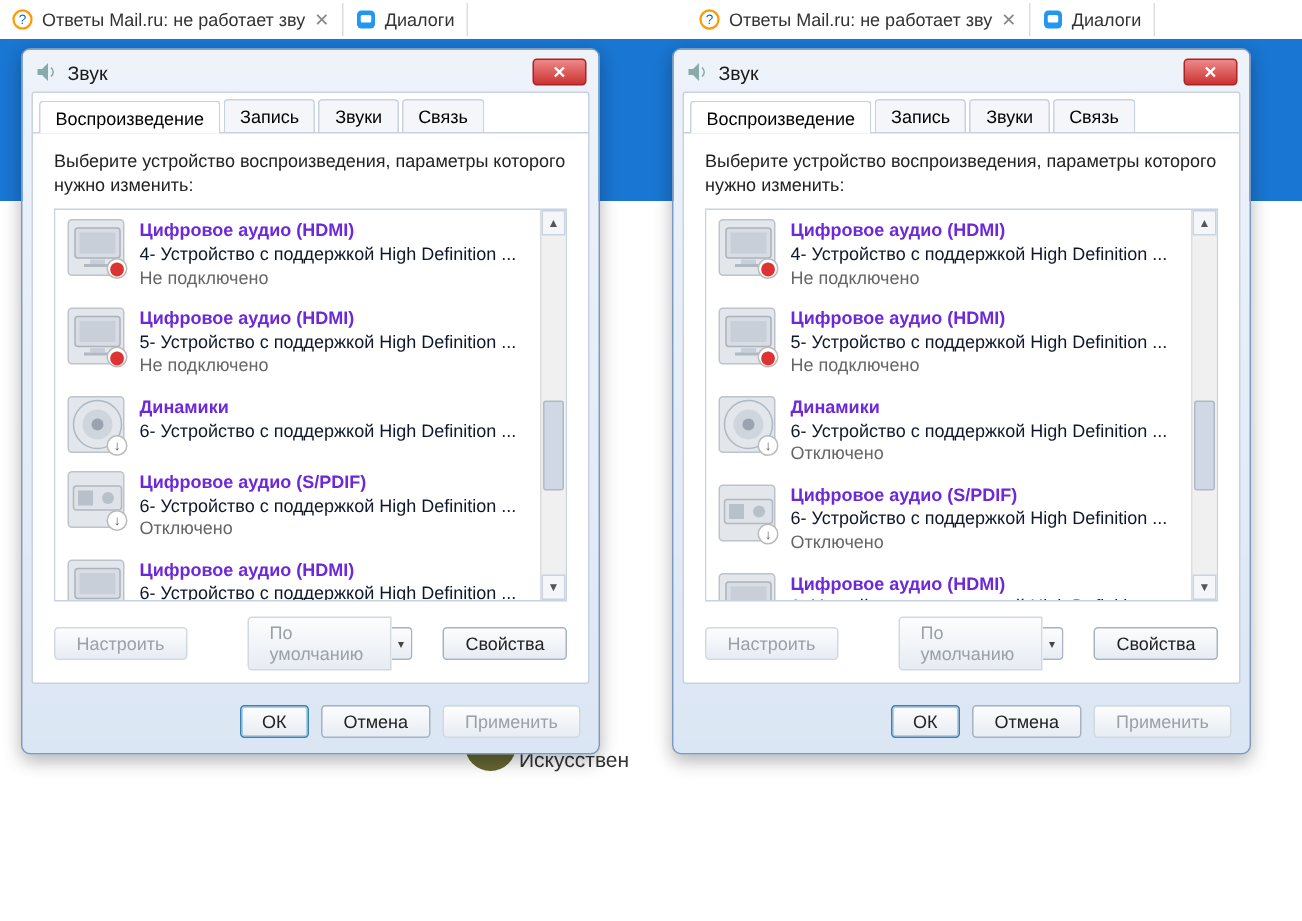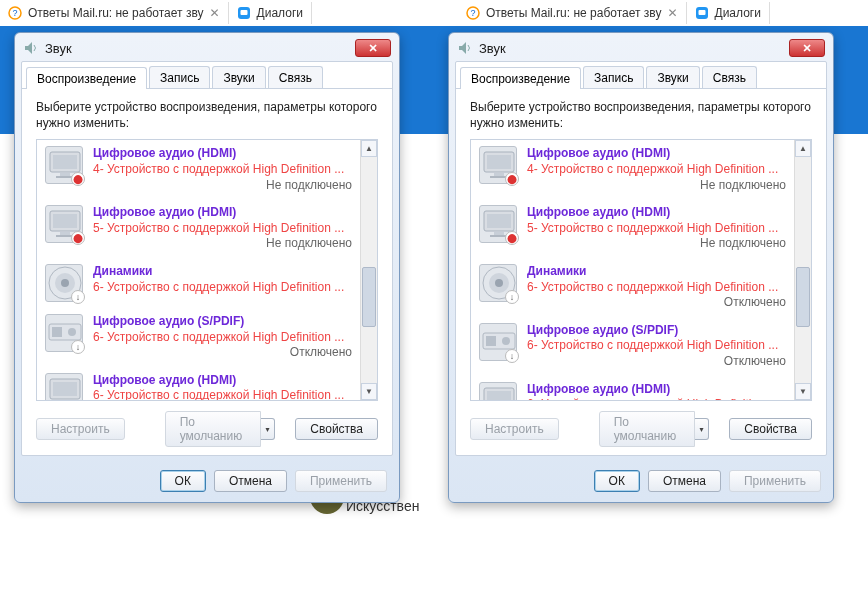--- a/index.html
+++ b/index.html
@@ -27,22 +27,22 @@
   .instruction { font-size: 12px; color: #222; padding: 10px 14px 8px 14px; line-height: 1.35; }
 
   .device-list-wrap { margin: 0 14px; border: 1px solid #c8d2e0; height: 262px; display:flex; }
   .device-list { flex:1; overflow: hidden; background:#fff; }
   .device-item { display:flex; gap:10px; padding: 6px 8px; align-items:flex-start; }
   .device-icon { width: 38px; height: 38px; position: relative; flex-shrink:0; }
   .device-icon .base { width:38px; height:38px; background:#e3e7ec; border:1px solid #bcc3cc; border-radius:3px; display:flex; align-items:center; justify-content:center; }
   .device-icon .badge { position:absolute; right:-2px; bottom:-2px; width:14px; height:14px; border-radius:50%; background:#fff; border:1px solid #bbb; display:flex; align-items:center; justify-content:center; font-size:9px; }
   .device-text { flex:1; font-size:12px; line-height:1.3; min-width:0; }
   .device-name { font-weight:600; color:#6d28d9; }
-  .device-sub { color:#ef4444; white-space:nowrap; overflow:hidden; text-overflow:ellipsis; }
-  .device-status { color:#666;text-align:right; }
+  .device-sub { color:#0f172a; white-space:nowrap; overflow:hidden; text-overflow:ellipsis; }
+  .device-status { color:#666; }
 
   .scrollbar { width:17px; background:#f0f0f0; border-left:1px solid #dcdcdc; display:flex; flex-direction:column; }
   .scrollbar .sbbtn { height:17px; background:#f4f6fa; border:1px solid #c8d2e0; display:flex; align-items:center; justify-content:center; font-size:8px; color:#555; cursor:pointer; }
   .scrollbar .track { flex:1; position:relative; }
   .scrollbar .thumb { position:absolute; left:1px; right:1px; top:110px; height:60px; background:#cfd8e4; border:1px solid #aeb9c9; border-radius:2px; cursor:pointer; }
 
   .btn-row { display:flex; align-items:center; gap:20px; padding: 10px 14px 4px 14px; }
   .btn-row .spacer { flex:1; }
   .btn { font-size:12px; padding: 3px 14px; border:1px solid #a8b3c2; background:linear-gradient(#fdfdfe,#e7ecf3); border-radius:3px; cursor:pointer; color:#222; }
   .btn.disabled { color:#9aa0a8; border-color:#d2d8e0; cursor:default; }

